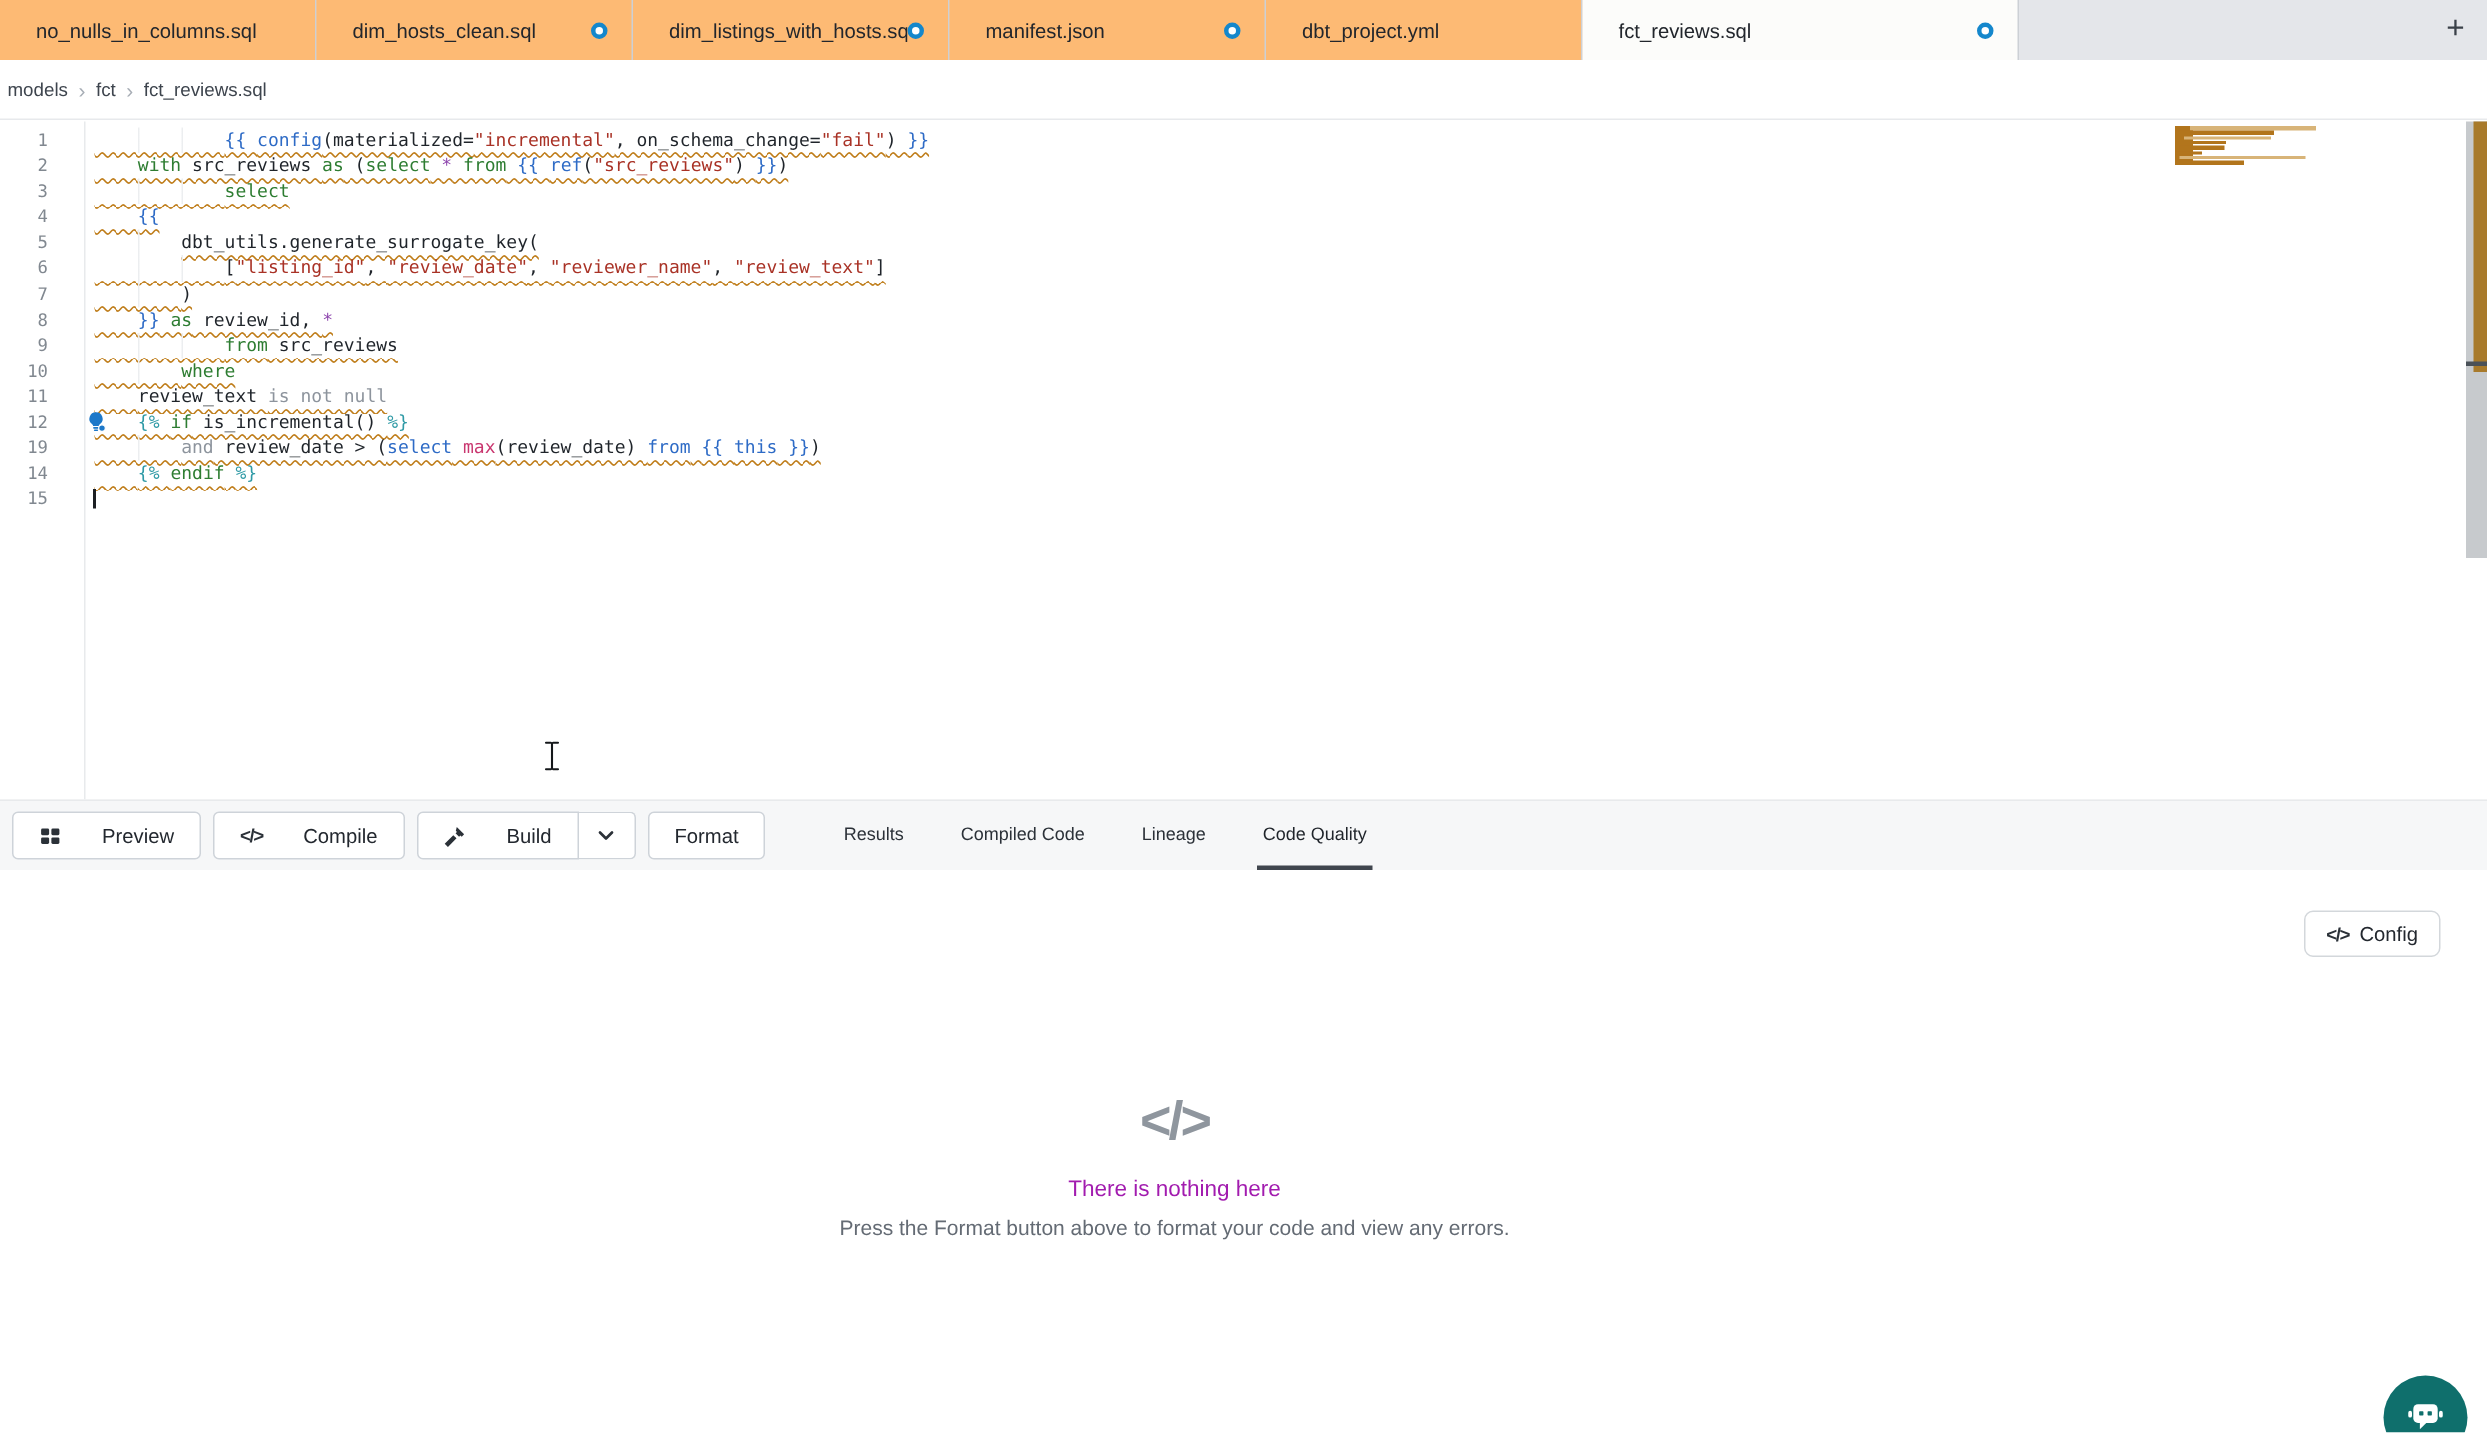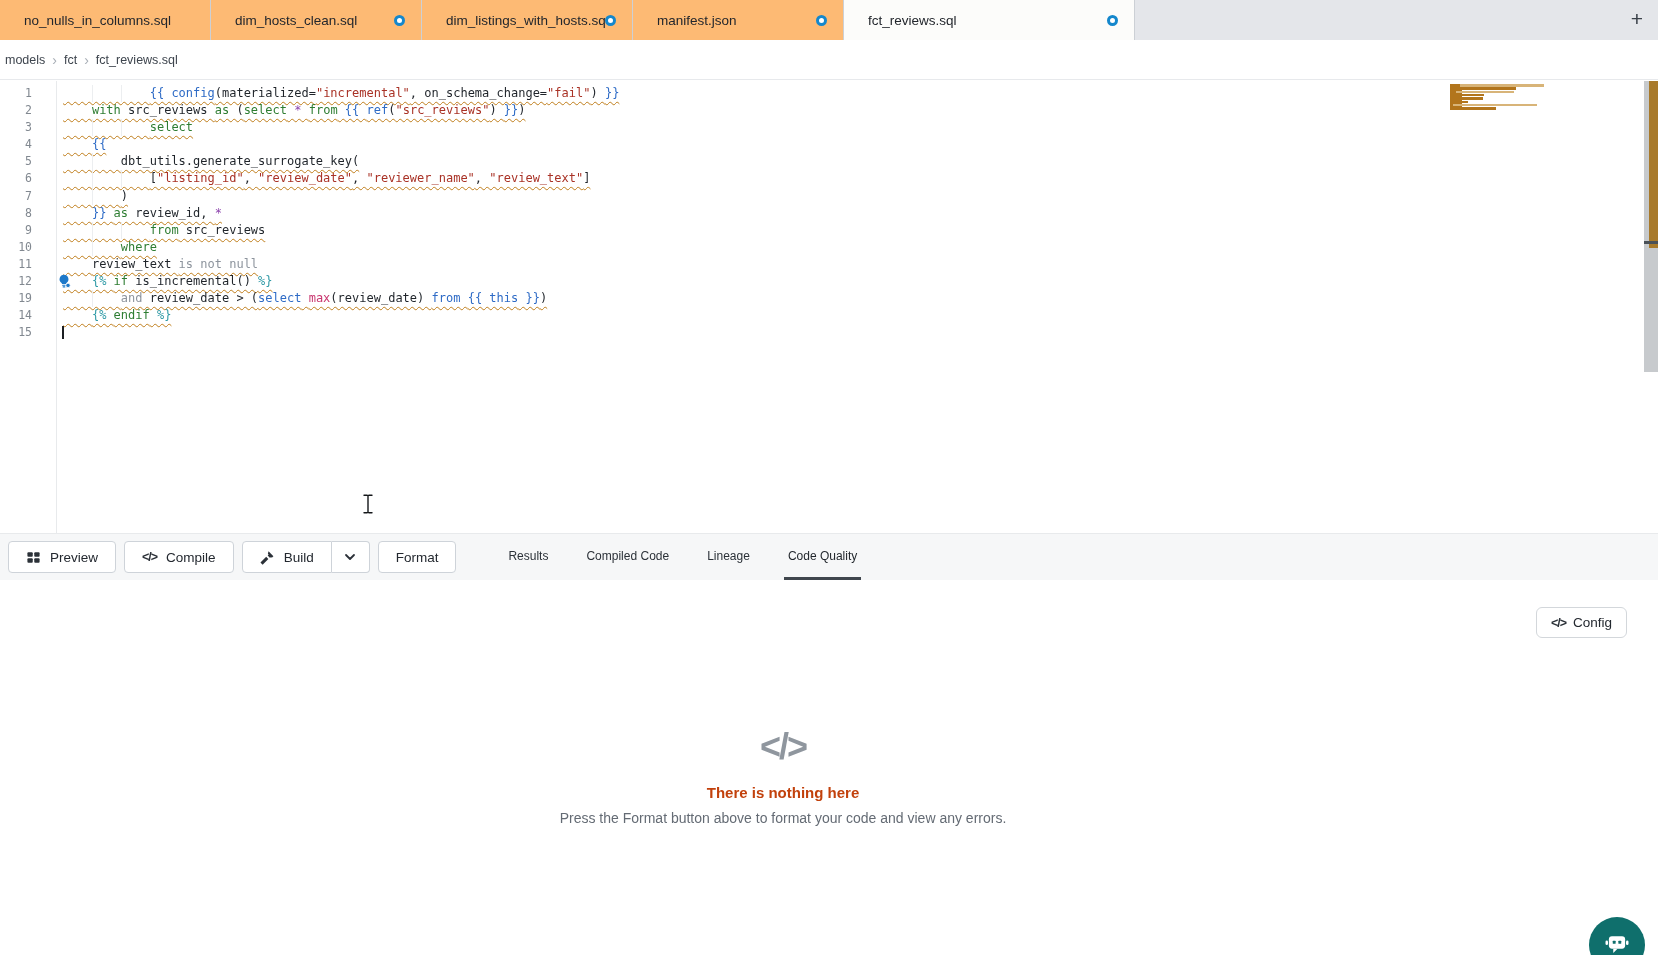--- a/index.html
+++ b/index.html
@@ -70,21 +70,21 @@
   .ruler .warn { position:absolute; right:0; top:0; width:9px; height:167px; background:#a87a2b; }
   .ruler .mark { position:absolute; left:0; top:160px; width:100%; height:3px; background:#4a5158; }
 
   
   .ibeam { position:absolute; left:362px; top:413px; }
 
   
   .band { position:absolute; top:533px; left:0; right:0; height:47px; background:#f6f7f8;
           border-top:1px solid #e8eaec; display:flex; align-items:center; padding-left:8px; }
   .btn { height:32px; background:#fff; border:1px solid #ced3d9; border-radius:4px;
-         display:flex; align-items:center; gap:9px; padding:0 17px; margin-right:8px;
+         display:flex; align-items:center; gap:27px; padding:0 17px; margin-right:8px;
          font-size:13.5px; font-weight:500; color:#23282f; cursor:pointer;
          font-family:"Liberation Sans", sans-serif; }
   .split { display:flex; margin-right:8px; }
   .split .btn { margin-right:0; border-radius:4px 0 0 4px; }
   .split .chev { width:38px; height:32px; background:#fff; border:1px solid #ced3d9; border-left:none;
                  border-radius:0 4px 4px 0; display:flex; align-items:center; justify-content:center; cursor:pointer; }
   .txticon { font-weight:700; font-size:12.5px; letter-spacing:-1px; color:#2b3138; }
   .ptabs { display:flex; margin-left:40px; gap:30px; height:100%; }
   .ptab { display:flex; align-items:center; height:100%; padding:0 4px; font-size:12px;
           font-weight:500; color:#2b3138; border-bottom:3px solid transparent; cursor:pointer; }
@@ -92,21 +92,21 @@
 
   
   .panelbody { position:absolute; top:581px; left:0; right:0; bottom:0; background:#fff; }
   .configbtn { position:absolute; right:31px; top:26px; height:31px; padding:0 14px;
                background:#fff; border:1px solid #d3d7db; border-radius:6px;
                display:flex; align-items:center; gap:7px; font-size:13.5px; font-weight:500;
                color:#23282f; cursor:pointer; font-family:"Liberation Sans", sans-serif; }
   .empty { position:absolute; left:0; right:92px; top:145px; text-align:center; }
   .empty-icon { font-size:36px; font-weight:700; color:#8f969e; letter-spacing:-2px;
                 font-family:"Liberation Sans", sans-serif; }
-  .empty-title { margin-top:16px; font-size:15px; font-weight:700; color:#c2410c; }
+  .empty-title { margin-top:16px; font-size:15px; font-weight:400; color:#a21caf; }
   .empty-desc { margin-top:9px; font-size:14px; color:#646b74; }
 
   
   .fab { position:absolute; left:1589px; top:917px; width:56px; height:56px; border-radius:50%;
          background:#0f6f6c; display:flex; align-items:center; justify-content:center; cursor:pointer; }
 </style>
 </head>
 <body>
 
 <div id="app">
@@ -120,20 +120,23 @@
         <span class="tlabel">dim_hosts_clean.sql</span>
         <span class="dot"></span>
       </div>
       <div class="tab">
         <span class="tlabel">dim_listings_with_hosts.sql</span>
         <span class="dot"></span>
       </div>
       <div class="tab">
         <span class="tlabel">manifest.json</span>
         <span class="dot"></span>
+      </div>
+      <div class="tab">
+        <span class="tlabel">dbt_project.yml</span>
       </div>
       <div class="tab active">
         <span class="tlabel">fct_reviews.sql</span>
         <span class="dot"></span>
       </div>
     </div>
   <div class="plusbtn">+</div>
 
   <div class="header">
     <div class="crumbs">

